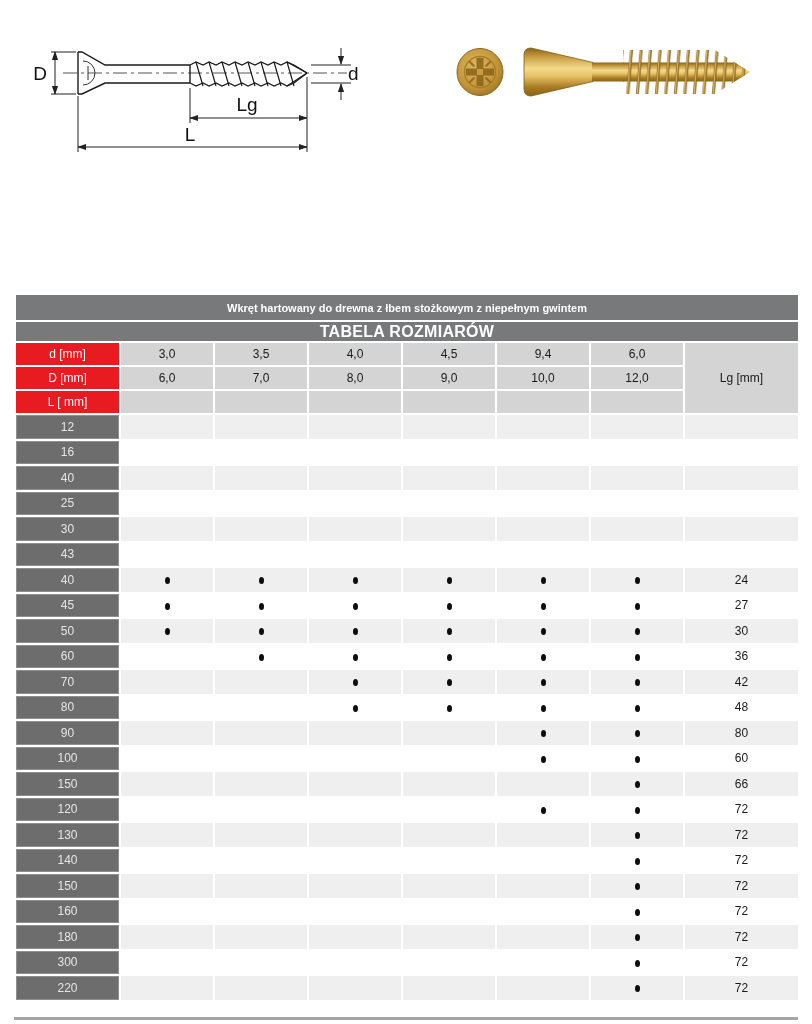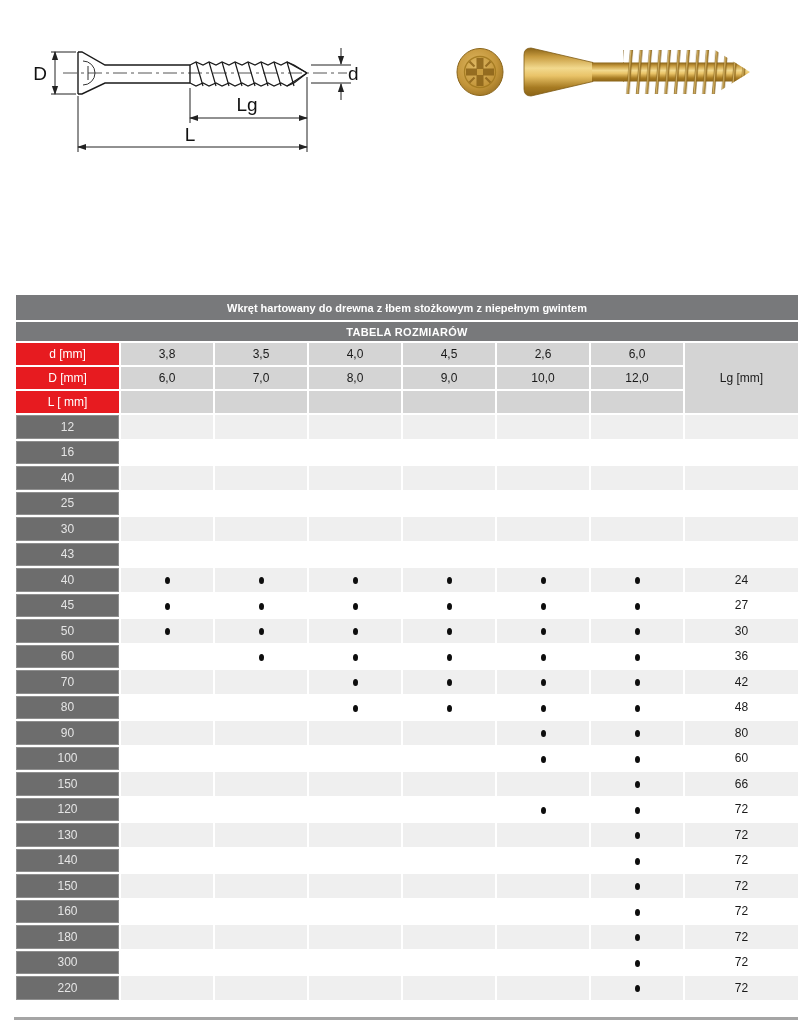--- a/index.html
+++ b/index.html
@@ -16,21 +16,21 @@
     position:absolute;left:14px;top:293px;width:784px;
     border-collapse:collapse;table-layout:fixed;
     font-size:12px;color:#1a1a1a;
   }
   table.size td{border:2px solid #fff;text-align:center;vertical-align:middle;padding:0;}
   col.c-label{width:105px;}
   col.c-d{width:94px;}
   col.c-lg{width:115px;}
 
   td.title{background:var(--bar,#78797b);color:#fff;font-weight:bold;font-size:11px;height:25px;}
-  td.sub{background:var(--bar,#78797b);color:#fff;font-weight:bold;font-size:11px;height:19px;letter-spacing:.3px;}
+  td.sub{background:var(--bar,#78797b);color:#fff;font-weight:bold;font-size:16px;height:19px;letter-spacing:.3px;}
   tr.hdr td{background:var(--hdrcell,#d4d4d4);height:22px;font-size:12px;}
   tr.hdr td.red{background:var(--red,#e71b20);color:#fff;text-align:center;}
   td.lgh{background:var(--hdrcell,#d4d4d4);font-size:12px;}
 
   tbody.rows td{height:23.5px;font-size:12px;}
   tbody.rows td.rl{
     background:var(--rowlabel,#6d6d6d);color:#e5e5e5;
     box-shadow:inset 0 0 0 1px #8f8f8f;
   }
   tbody.rows tr.odd td.dc, tbody.rows tr.odd td.lgv{background:var(--rowalt,#efefef);}
@@ -146,25 +146,25 @@
   </colgroup>
   <tbody>
     <tr>
       <td colspan="8" class="title">Wkręt hartowany do drewna z łbem stożkowym z niepełnym gwintem</td>
     </tr>
     <tr>
       <td colspan="8" class="sub">TABELA ROZMIARÓW</td>
     </tr>
     <tr class="hdr">
       <td class="red">d [mm]</td>
-      <td>3,8</td>
+      <td>3,0</td>
       <td>3,5</td>
       <td>4,0</td>
       <td>4,5</td>
-      <td>2,6</td>
+      <td>9,4</td>
       <td>6,0</td>
       <td class="lgh" rowspan="3">Lg [mm]</td>
     </tr>
     <tr class="hdr">
       <td class="red">D [mm]</td>
       <td>6,0</td>
       <td>7,0</td>
       <td>8,0</td>
       <td>9,0</td>
       <td>10,0</td>

